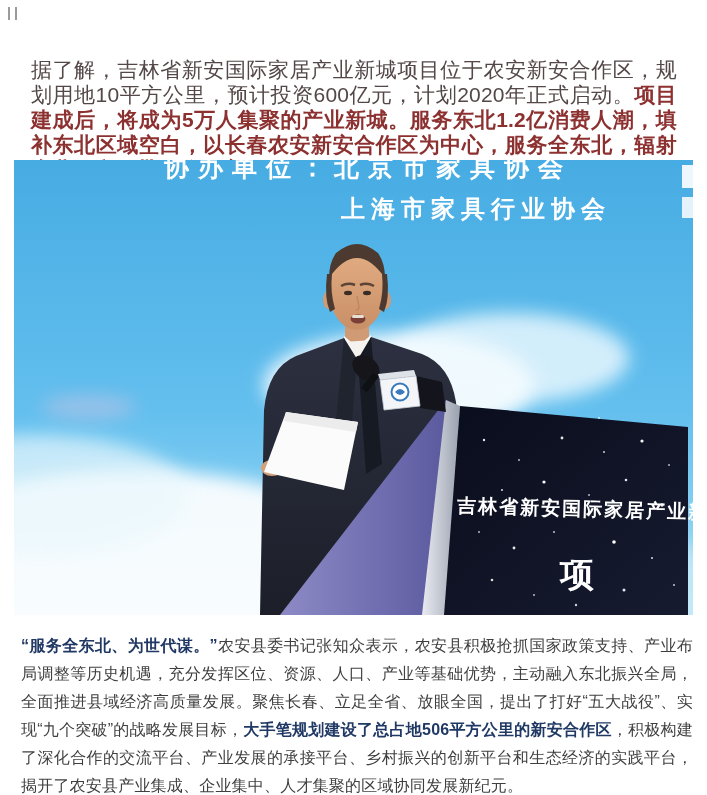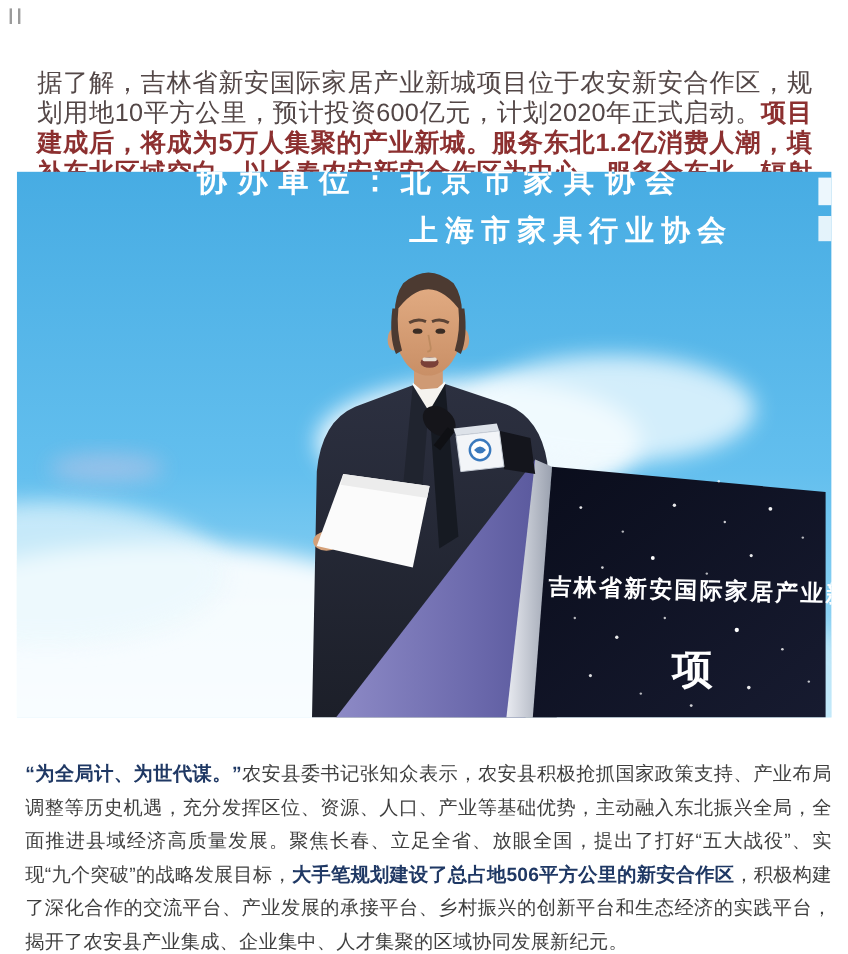--- a/index.html
+++ b/index.html
@@ -13,21 +13,21 @@
   .top-marks .bar.b1{left:0;}
   .top-marks .bar.b2{left:7px;}
 
   .para-top{
     position:absolute;left:31px;top:36px;width:646px;
     font-size:21px;line-height:25px;text-align:justify;
     color:#534747;letter-spacing:.2px;
   }
   .para-top .lead-red{color:#8c3030;font-weight:bold;}
 
-  .photo-wrap{position:absolute;left:14px;top:143px;width:555px;height:455px;}
+  .photo-wrap{position:absolute;left:14px;top:160px;width:555px;height:455px;}
   .photo-wrap svg{display:block;width:679px;height:455px;}
 
   .para-bottom{
     position:absolute;left:21px;top:616px;width:672px;
     font-size:16px;line-height:28px;text-align:justify;
     color:#3f3f3f;letter-spacing:.2px;
   }
   .para-bottom .bold-blue{color:#1f3864;font-weight:bold;}
 
   .banner-text{font-weight:bold;fill:#ffffff;}
@@ -160,13 +160,13 @@
     </g>
 
     <g>
       <ellipse cx="258" cy="308" rx="11" ry="8" fill="#d4a078"></ellipse>
       <polygon points="272,252 344,262 330,330 250,312" fill="#fbfbfb"></polygon>
       <polygon points="272,252 344,262 342,272 270,261" fill="#ececec"></polygon>
     </g>
   </svg>
 </div>
 
-<p class="para-bottom"><span class="bold-blue">“为全局计、为世代谋。”</span><span>农安县委书记张知众表示，农安县积极抢抓国家政策支持、产业布局调整等历史机遇，充分发挥区位、资源、人口、产业等基础优势，主动融入东北振兴全局，全面推进县域经济高质量发展。聚焦长春、立足全省、放眼全国，提出了打好“五大战役”、实现“九个突破”的战略发展目标，</span><span class="bold-blue">大手笔规划建设了总占地506平方公里的新安合作区</span><span>，积极构建了深化合作的交流平台、产业发展的承接平台、乡村振兴的创新平台和生态经济的实践平台，揭开了农安县产业集成、企业集中、人才集聚的区域协同发展新纪元。</span></p>
+<p class="para-bottom"><span class="bold-blue">“服务全东北、为世代谋。”</span><span>农安县委书记张知众表示，农安县积极抢抓国家政策支持、产业布局调整等历史机遇，充分发挥区位、资源、人口、产业等基础优势，主动融入东北振兴全局，全面推进县域经济高质量发展。聚焦长春、立足全省、放眼全国，提出了打好“五大战役”、实现“九个突破”的战略发展目标，</span><span class="bold-blue">大手笔规划建设了总占地506平方公里的新安合作区</span><span>，积极构建了深化合作的交流平台、产业发展的承接平台、乡村振兴的创新平台和生态经济的实践平台，揭开了农安县产业集成、企业集中、人才集聚的区域协同发展新纪元。</span></p>
 
 </body></html>

